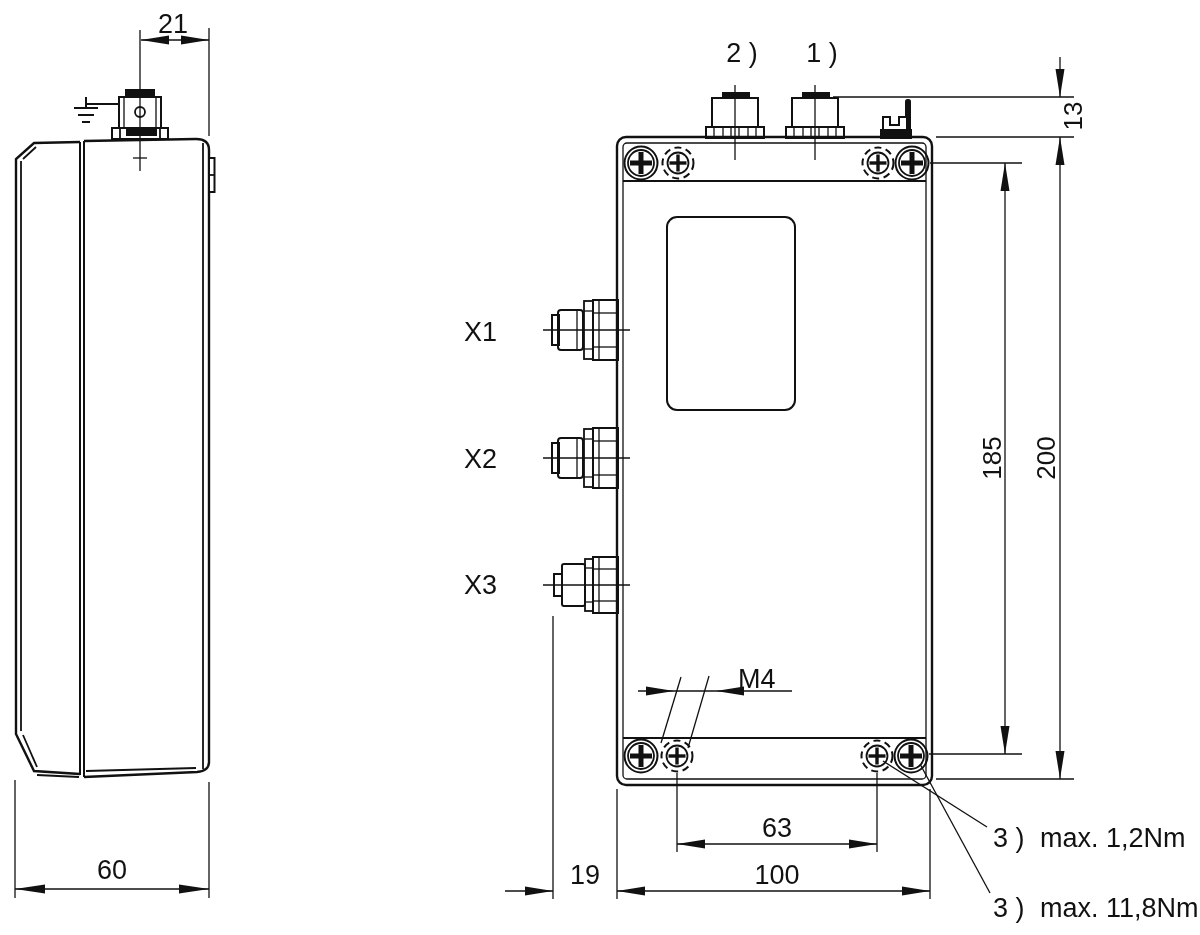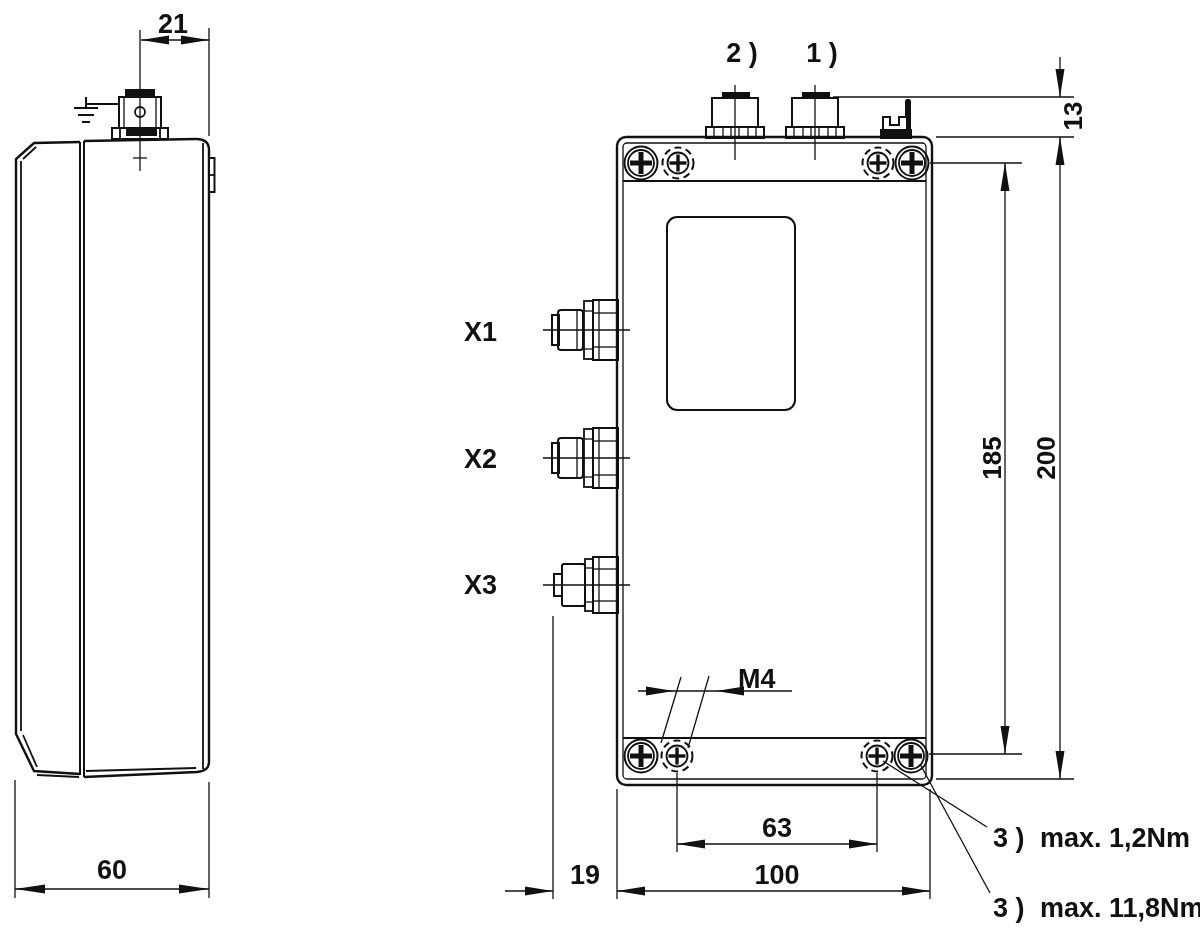--- a/index.html
+++ b/index.html
@@ -1,16 +1,16 @@
 <!DOCTYPE html>
 <html><head>
 <meta charset="utf-8">
 <style>
   html,body { margin:0; padding:0; background:#ffffff; }
-  .stage { width:1200px; height:935px; position:relative; background:#fff;font-weight:bold; }
+  .stage { width:1200px; height:935px; position:relative; background:#fff; }
   svg { display:block; }
   text { font-family:"Liberation Sans","DejaVu Sans",sans-serif; fill:#111; }
   .t   { font-size:27px; }
   .tv  { font-size:26px; }
   .s24 { stroke:#111; stroke-width:2.4; fill:none; }
   .s20 { stroke:#111; stroke-width:2;   fill:none; }
   .s18 { stroke:#111; stroke-width:1.8; fill:none; }
   .thin{ stroke:#111; stroke-width:1.3; fill:none; }
   .wfill { fill:#fff; }
   .blk { fill:#111; stroke:none; }

